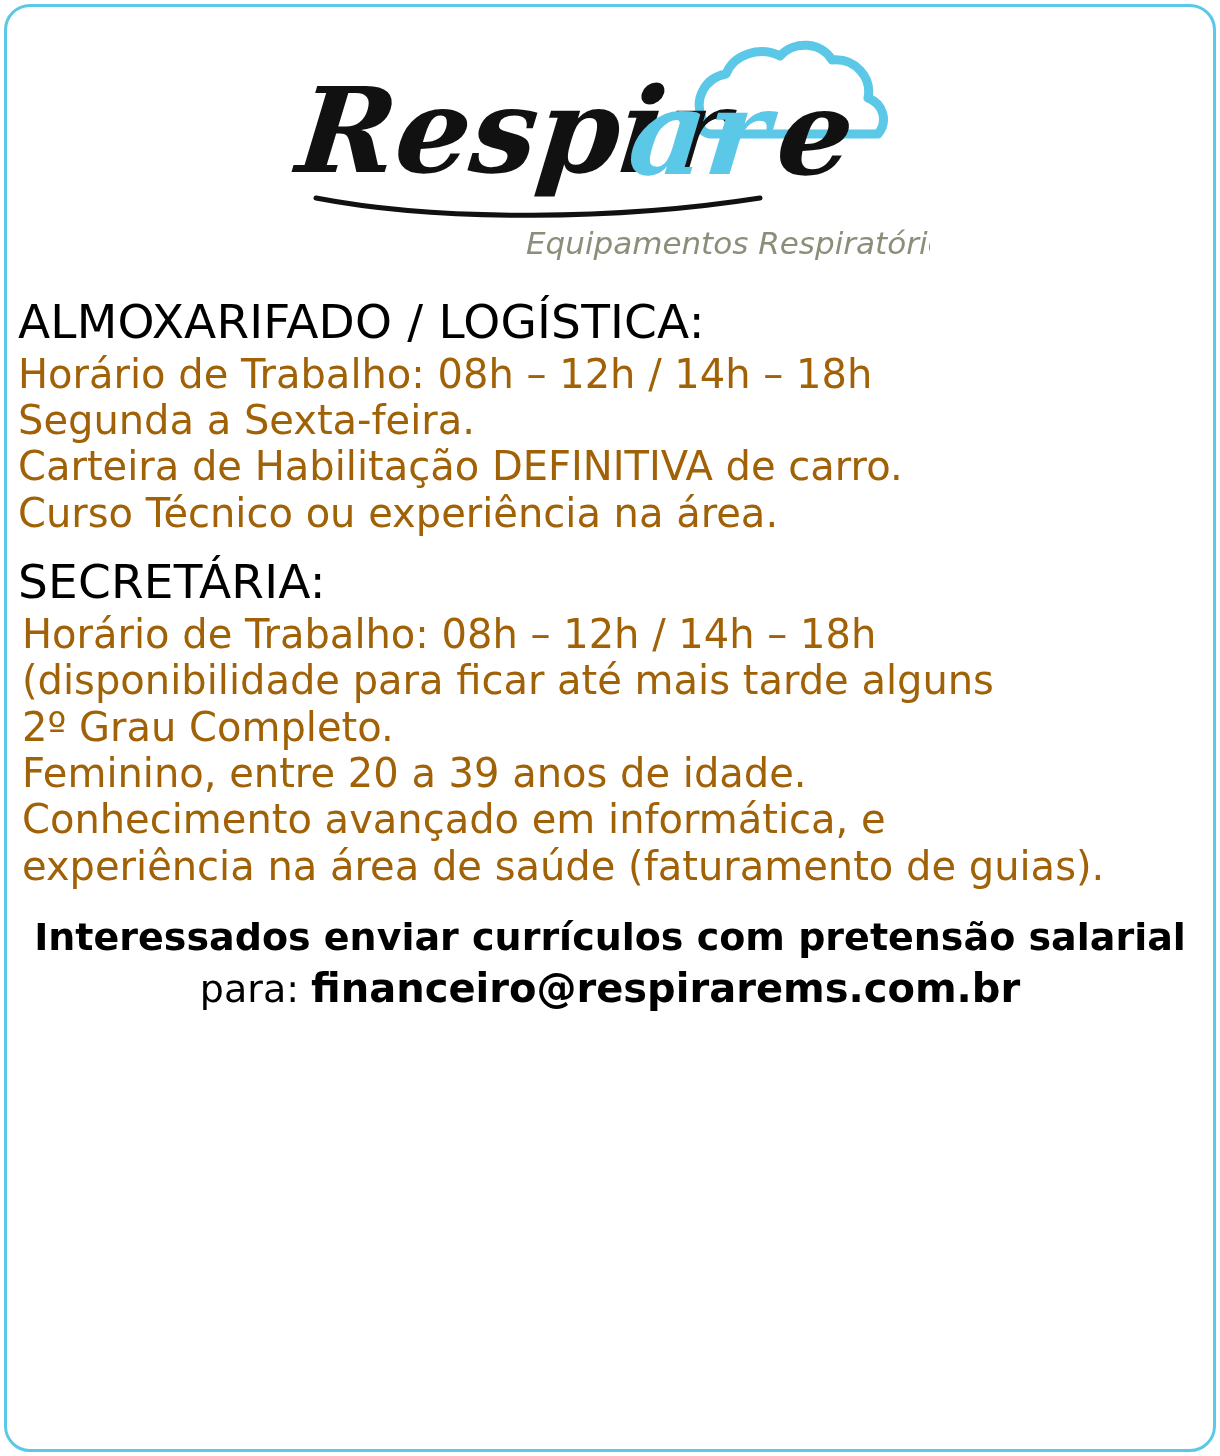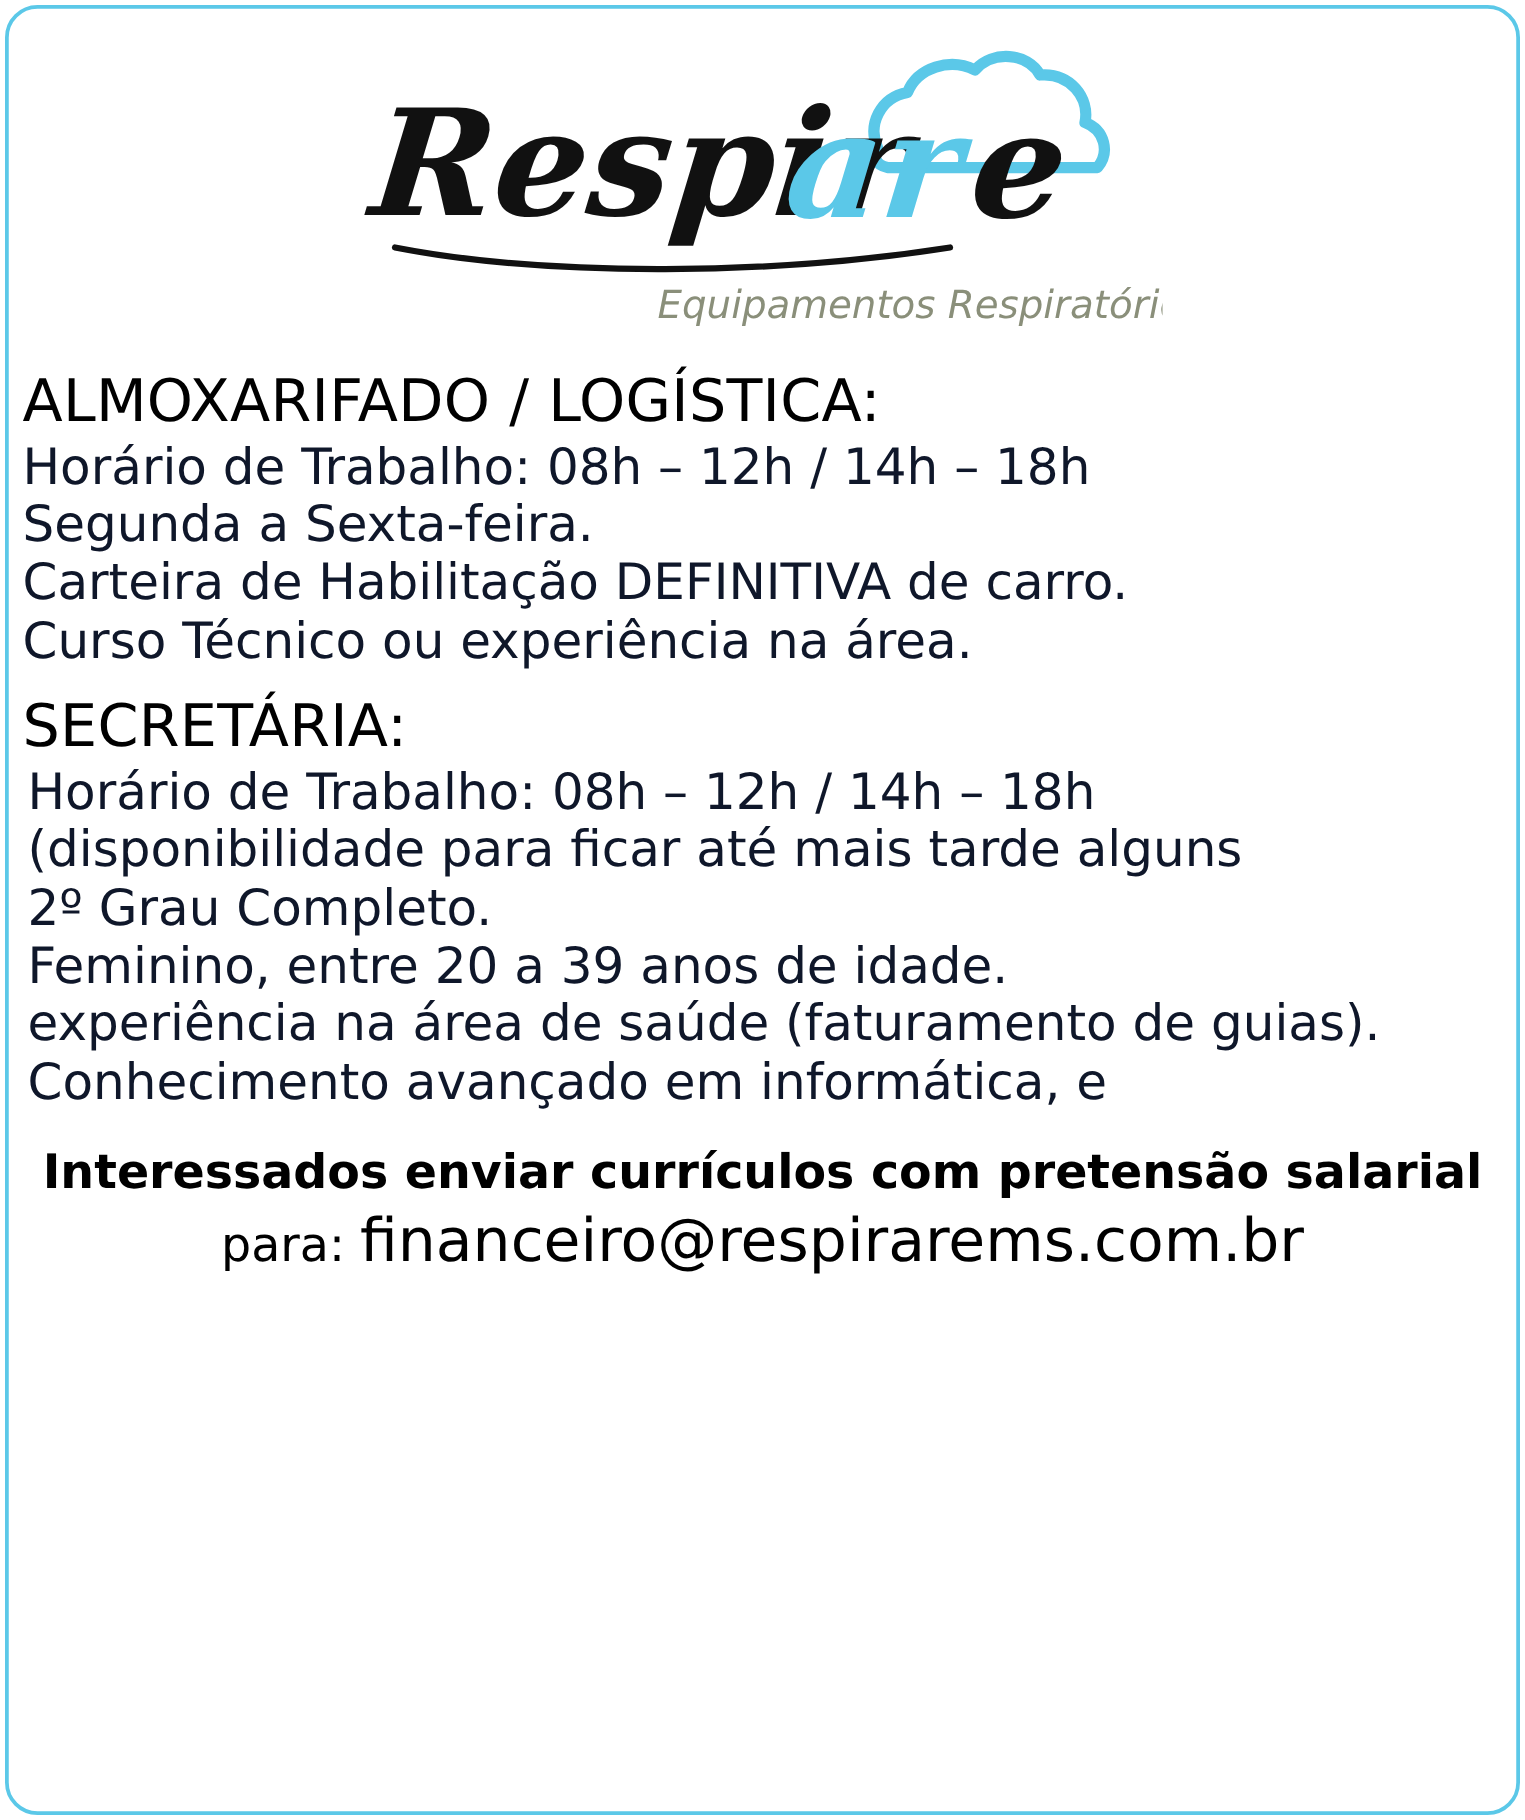--- a/index.html
+++ b/index.html
@@ -63,21 +63,21 @@
     color: #000000;
     line-height: 1.12;
     margin: 0 0 2px 2px;
     letter-spacing: 0.2px;
   }
   .section-title.second {
     margin-top: 20px;
   }
   .line {
     font-size: 40px;
-    color: #0f172a;
+    color: #a16207;
     line-height: 1.16;
     margin: 0 0 0 2px;
     white-space: nowrap;
   }
   .block-1 .line { margin-left: 2px; }
   .block-2 .line { margin-left: 6px; }
 
   .footer {
     margin-top: 26px;
     text-align: center;
@@ -88,22 +88,22 @@
     line-height: 1.2;
     font-weight: bold;
   }
   .footer-line2 {
     font-size: 38px;
     color: #000000;
     line-height: 1.25;
     margin-top: 2px;
   }
   .email {
-    font-weight: normal;
-    font-size: 48px;
+    font-weight: bold;
+    font-size: 40px;
     color: #000000;
   }
 </style>
 </head>
 <body>
 
 <div class="page">
   <div class="frame"></div>
 
   <div class="content">
@@ -136,22 +136,22 @@
       <div class="line">Carteira de Habilitação DEFINITIVA de carro.</div>
       <div class="line">Curso Técnico ou experiência na área.</div>
     </div>
 
     <div class="block-2">
       <div class="section-title second">SECRETÁRIA:</div>
       <div class="line">Horário de Trabalho: 08h – 12h / 14h – 18h</div>
       <div class="line">(disponibilidade para ficar até mais tarde alguns</div>
       <div class="line">2º Grau Completo.</div>
       <div class="line">Feminino, entre 20 a 39 anos de idade.</div>
+      <div class="line">Conhecimento avançado em informática, e</div>
       <div class="line">experiência na área de saúde (faturamento de guias).</div>
-      <div class="line">Conhecimento avançado em informática, e</div>
     </div>
 
     <div class="footer">
       <div class="footer-line">Interessados enviar currículos com pretensão salarial</div>
       <div class="footer-line2">
         <span>para:</span>
         <span class="email">financeiro@respirarems.com.br</span>
       </div>
     </div>
 

